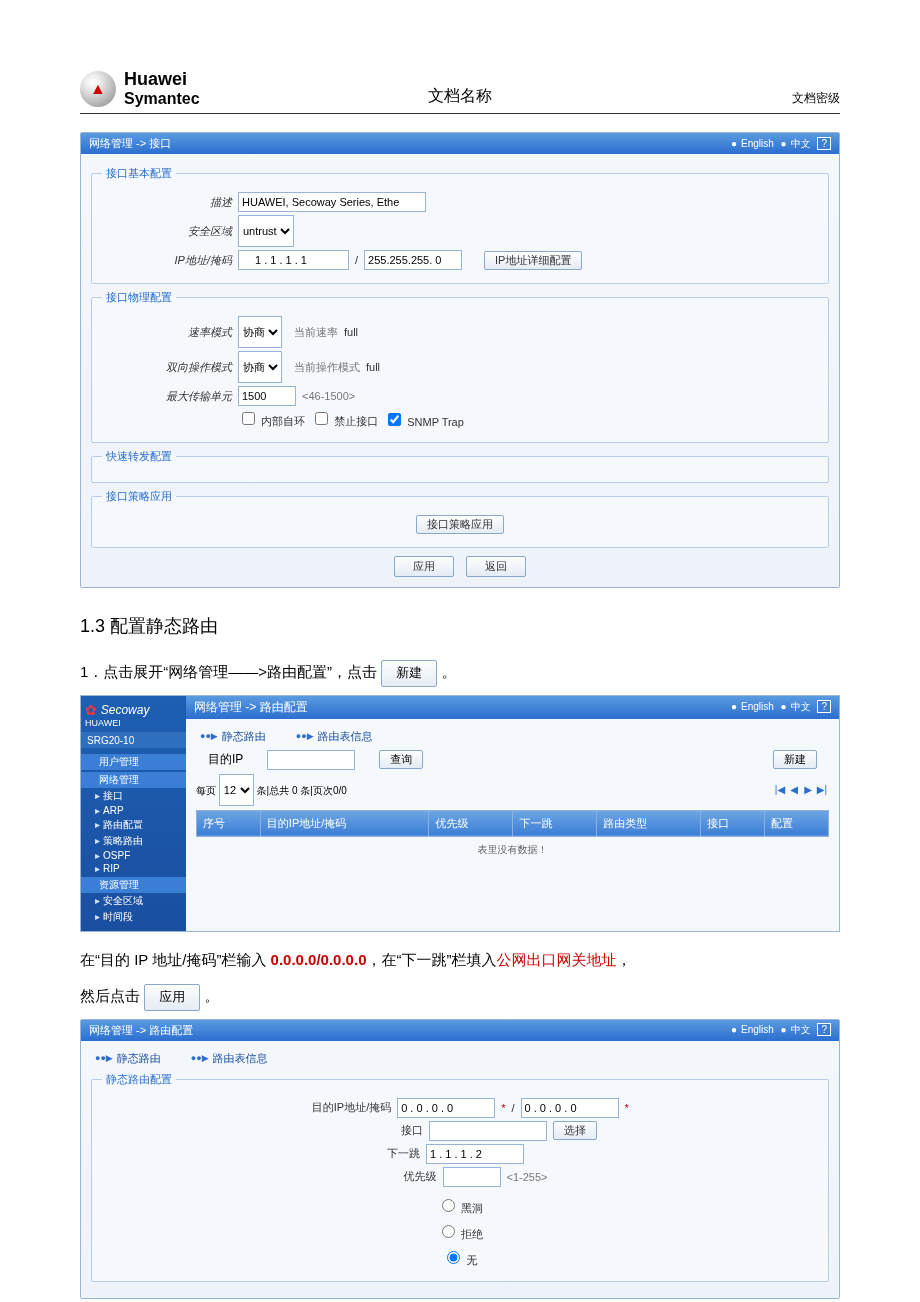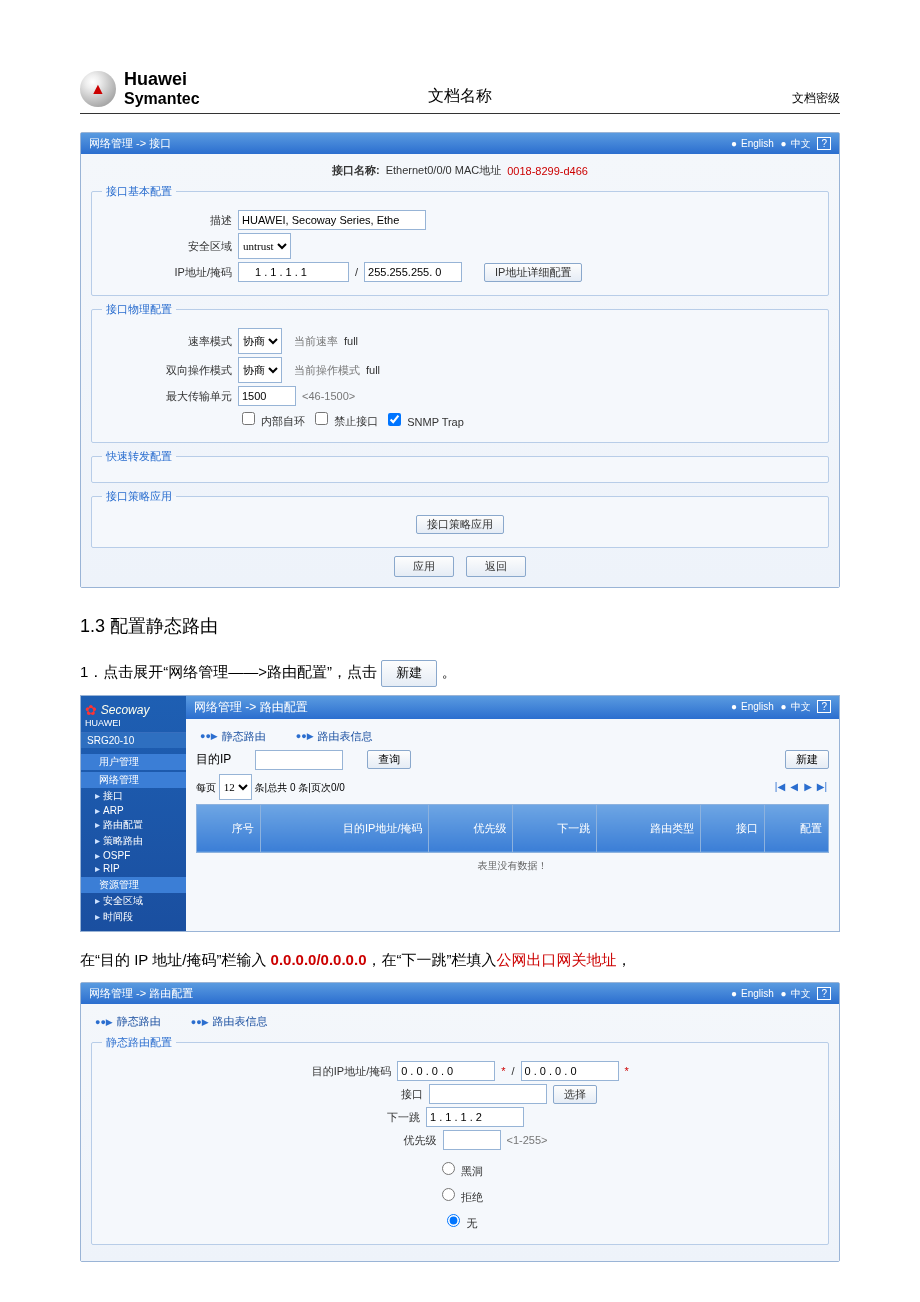--- a/index.html
+++ b/index.html
@@ -64,26 +64,26 @@
     margin:6px 0;
     padding:8px 10px 10px;
     background:#f5f8fc;
   }
   .scr legend {
     color:#2b6ecf;
     font-size:11px;
     padding:0 4px;
   }
   .row { display:flex; align-items:center; margin:3px 0; gap:6px; }
-  .lbl { width:130px; text-align:right; color:#333; }
+  .lbl { width:130px; text-align:right; color:#333;font-style:italic; }
   .inp {
     border:1px solid #97b4d6; background:#fff; height:18px;
     font-size:11px; padding:0 3px;
   }
-  .sel { border:1px solid #97b4d6; background:#fff; height:26px; font-size:11px;font-family:Liberation Serif, serif; }
+  .sel { border:1px solid #97b4d6; background:#fff; height:32px; font-size:11px; }
   .btn {
     display:inline-block;
     border:1px solid #8aa8cc;
     background:linear-gradient(#fdfdfd,#e5ecf5);
     padding:1px 10px;
     font-size:11px;
     border-radius:2px;
     cursor:pointer;
   }
   .btn-wide { padding:2px 18px; }
@@ -113,28 +113,28 @@
   .scr2-side .tree div { padding:1px 6px 1px 14px; white-space:nowrap; }
   .scr2-side .tree .grp { background:#3b7ed6; margin-top:2px; padding-left:18px; }
   .scr2-side .tree .item:before { content:"▸"; margin-right:3px; color:#cfe3ff; }
   .scr2-content { flex:1; background:#f5f8fc; display:flex; flex-direction:column; }
   .scr2-content .scr-titlebar { background: linear-gradient(#5a9be0, #2b6ecf); }
   .scr2-body { padding:6px 10px; flex:1; }
   .tabs { display:flex; gap:30px; margin:4px 0 6px 4px; font-size:11px; }
   .tabs .tab { display:flex; align-items:center; gap:4px; color:#1a4fa0; cursor:pointer; }
   .tabs .tab .dot { color:#2b6ecf; font-size:9px; }
 
-  .searchbar { display:flex; align-items:center; gap:24px; margin:4px 0;}
+  .searchbar { display:flex; align-items:center; gap:24px; margin:4px 12px;}
   .pager { display:flex; justify-content:space-between; align-items:center; font-size:10px; margin:4px 0;}
   .pager .navbtns span { display:inline-block; width:14px; text-align:center; color:#2b6ecf; cursor:pointer; }
 
   table.datatbl { width:100%; border-collapse:collapse; font-size:11px; margin-top:2px;}
   table.datatbl th {
     background: linear-gradient(#6ea6e4,#3b7ed6);
-    color:#fff; padding:16px 6px; border:1px solid #8db2de; font-weight:normal; text-align:right;
+    color:#fff; padding:5px 6px; border:1px solid #8db2de; font-weight:normal; text-align:left;
   }
   table.datatbl td { text-align:center; color:#666; padding:6px; font-size:10px; }
 
   
   .sec-title { font-size:18px; margin:26px 0 20px; }
   .para { font-size:15px; line-height:1.9; margin:8px 0; }
   .inline-btn {
     display:inline-block;
     border:1px solid #8aa8cc;
     background:linear-gradient(#fdfdfd,#e5ecf5);
@@ -164,25 +164,20 @@
   <div class="scr">
     <div class="scr-titlebar">
       <span>网络管理  -&gt; 接口</span>
       <span class="langs">
         <span>●</span><span>English</span>
         <span>●</span><span>中文</span>
         <span class="box">?</span>
       </span>
     </div>
     <div class="scr-main">
-      <div class="row" style="justify-content:center;">
-        <b>接口名称:</b>
-        <span>Ethernet0/0/0   MAC地址</span>
-        <span class="redtxt">0018-8299-d466</span>
-      </div>
 
       <fieldset>
         <legend>接口基本配置</legend>
         <div class="row">
             <span class="lbl">描述</span>
           <input class="inp" style="width: 180px;" value="HUAWEI, Secoway Series, Ethe">
           </div>
         <div class="row">
             <span class="lbl">安全区域</span>
           <select class="sel"><option>untrust</option></select>
@@ -328,20 +323,25 @@
               </tr>
         </tbody>
           </table>
       </div>
     </div>
   </div>
 
   <div class="para">
     <span>在“目的 IP 地址/掩码”栏输入 </span><span class="redtxt" style="font-weight:bold">0.0.0.0/0.0.0.0</span><span>，在“下一跳”栏填入</span><span class="redtxt">公网出口网关地址</span><span>，</span>
   </div>
+  <div class="para">
+    <span>然后点击</span>
+    <span class="inline-btn">应用</span>
+    <span>。</span>
+  </div>
 
   <div class="scr">
     <div class="scr-titlebar">
       <span>网络管理  -&gt; 路由配置</span>
       <span class="langs">
         <span>●</span><span>English</span>
         <span>●</span><span>中文</span>
         <span class="box">?</span>
       </span>
     </div>

